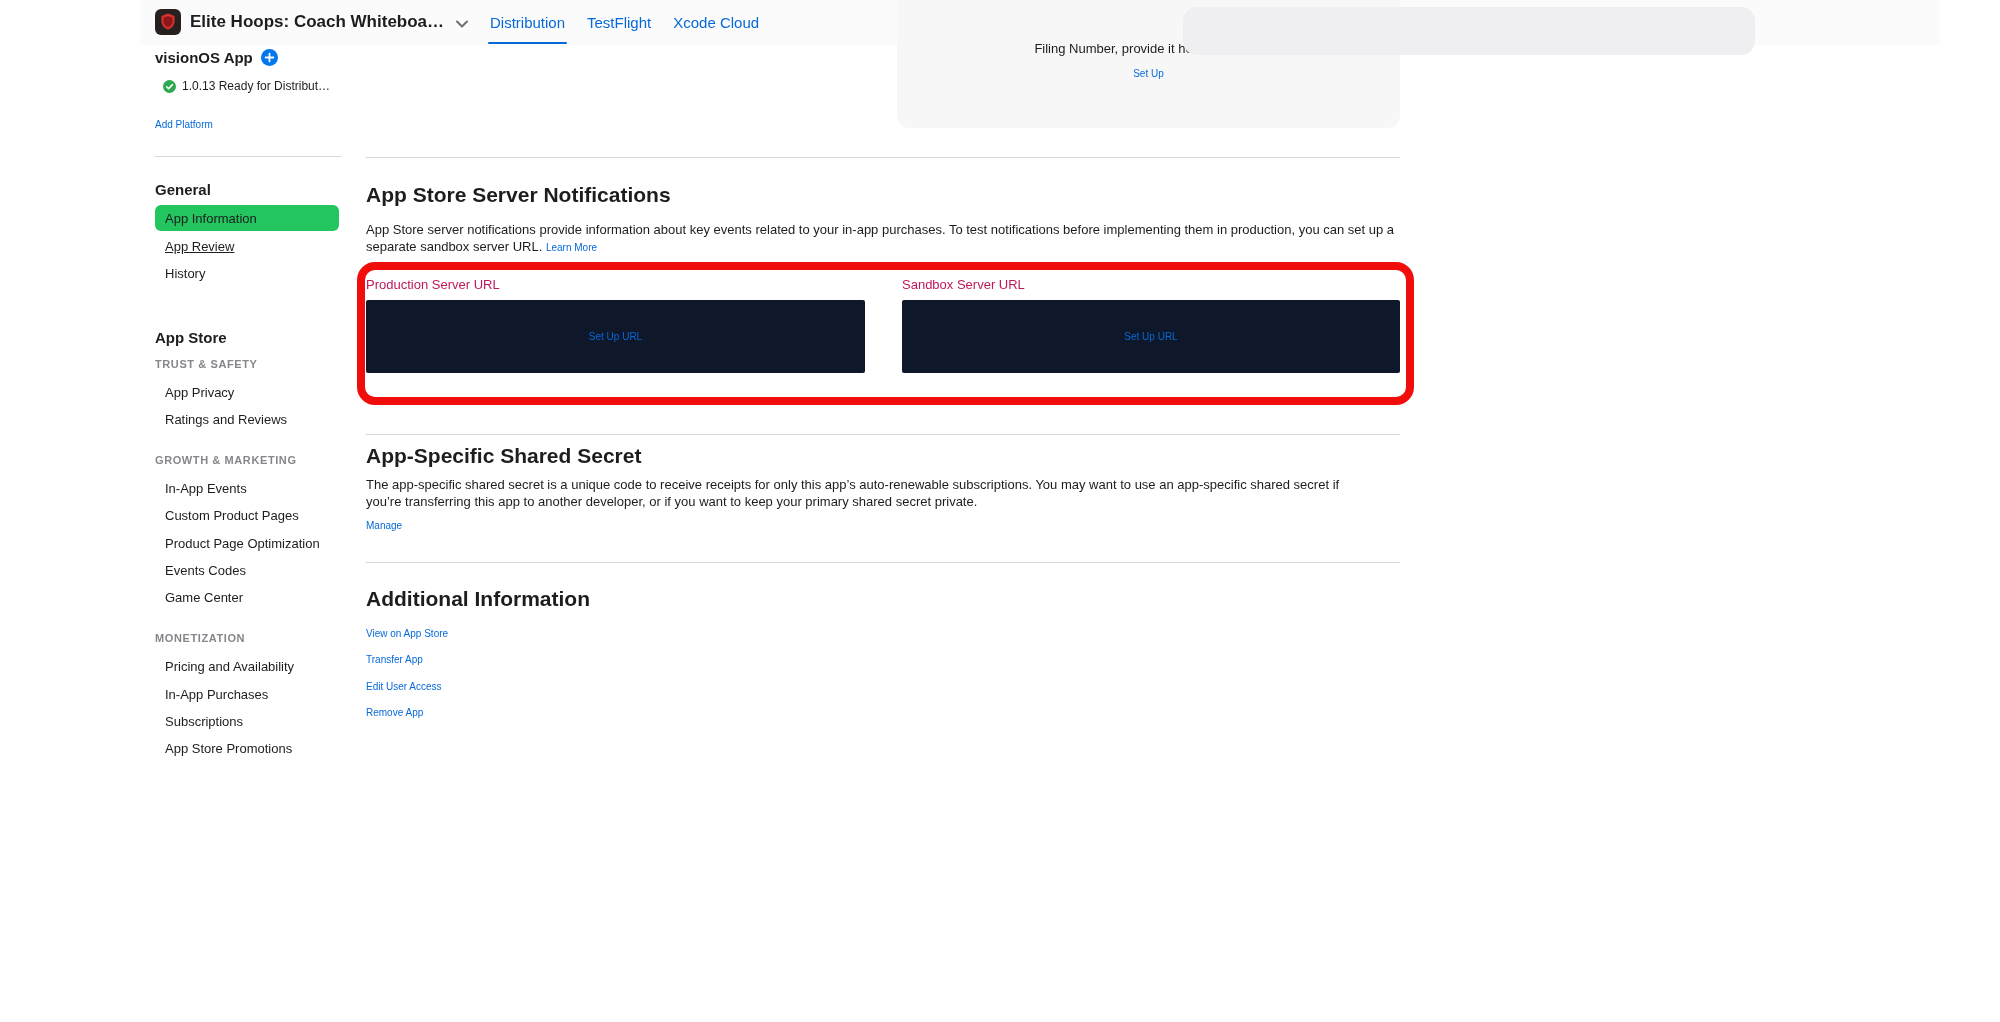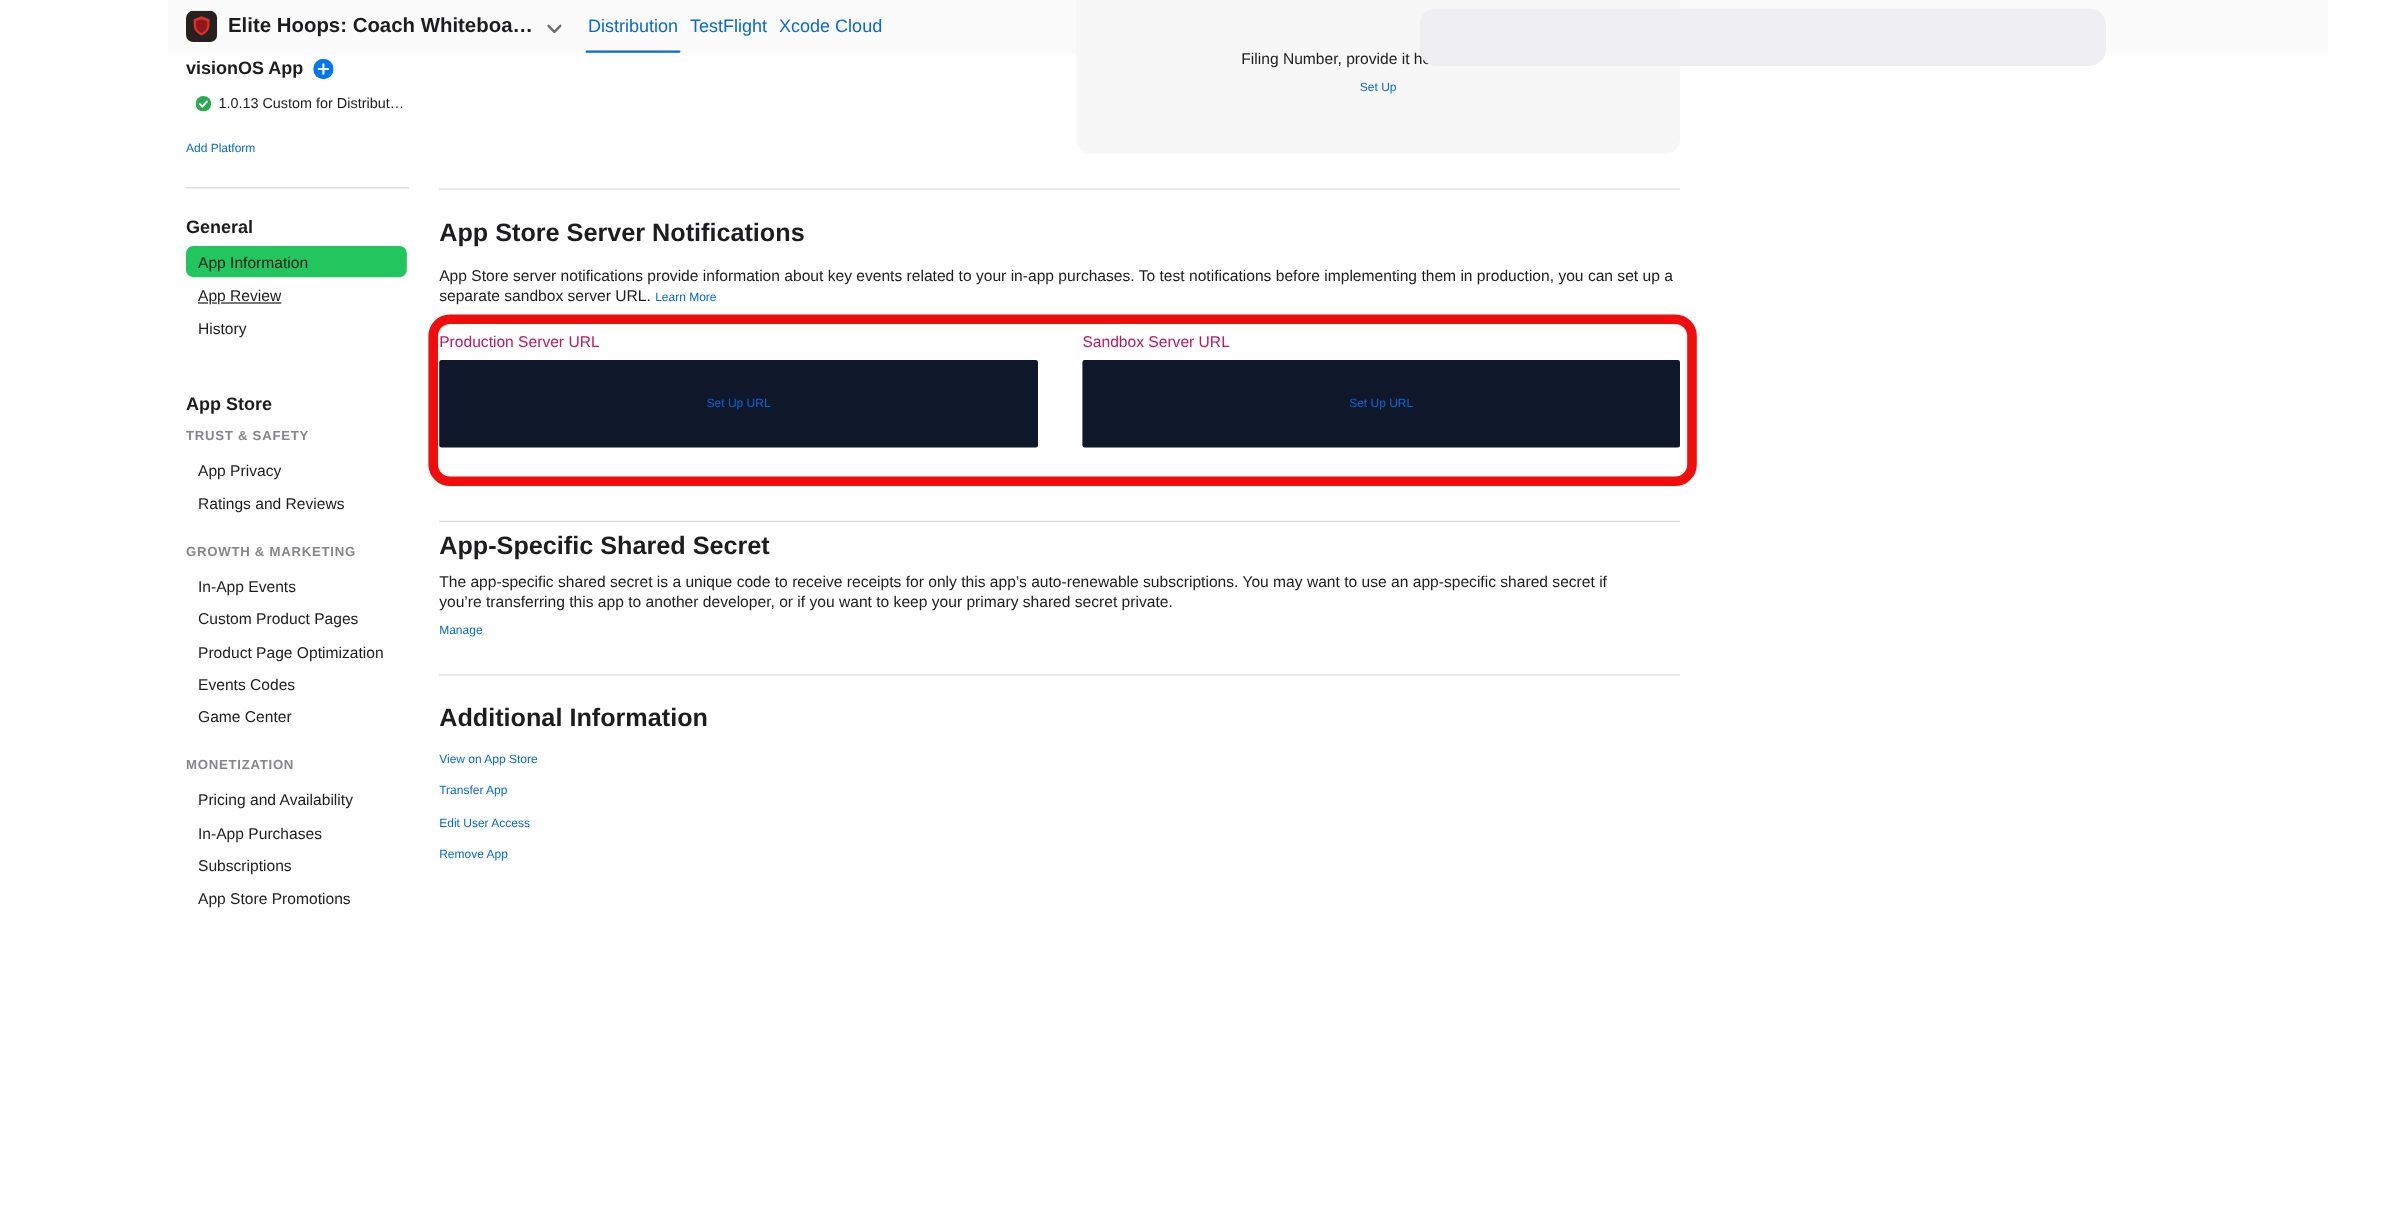--- a/index.html
+++ b/index.html
@@ -12,21 +12,21 @@
   .page { position:relative; width:2000px; height:958px; overflow:hidden; background:#fff; }
   .abs { position:absolute; }
   a, .link { color:#0669d9; text-decoration:none; cursor:pointer; font-size:10px; }
 
   
   .header { position:absolute; left:140px; top:0; width:1800px; height:45px; background:#fbfbfc; z-index:1; }
   .header-left { position:absolute; left:15px; top:9px; display:flex; align-items:center; gap:9px; cursor:pointer; }
   .app-icon { width:26px; height:26px; display:inline-flex; }
   .app-title { font-size:17px; font-weight:700; color:#1d1d1f; white-space:nowrap; }
   .chev { display:inline-flex; margin-left:3px; margin-top:3px; }
-  .tabs { position:absolute; left:348px; top:0; height:45px; display:flex; align-items:center; gap:6px; }
+  .tabs { position:absolute; left:348px; top:0; height:45px; display:flex; align-items:center; gap:18px; }
   .tab { position:relative; font-size:15px; color:#0669d9; height:45px; display:flex; align-items:center; padding:0 2px; }
   .tab.active::after { content:""; position:absolute; left:0; right:0; bottom:1px; height:2px; background:#0669d9; border-radius:1px; }
 
   .banner-card { position:absolute; left:897px; top:0; width:503px; height:128px; background:#f7f7f8; border-radius:0 0 12px 12px; z-index:2; text-align:center; }
   .banner-msg { margin-top:41px; font-size:13px; color:#1d1d1f; }
   .banner-setup { display:inline-block; margin-top:12px; }
   .account-ph { position:absolute; left:1183px; top:7px; width:572px; height:48px; background:#efeff1; border-radius:14px; z-index:3; cursor:pointer; }
 
   
   .side-title { font-size:15px; font-weight:700; }
@@ -98,21 +98,21 @@
           </svg>
       </span>
     </div>
     <div class="abs status-row" style="left:163px;top:79px;">
       <span class="check-ic">
         <svg width="13" height="13" viewBox="0 0 13 13">
             <circle cx="6.5" cy="6.5" r="6.5" fill="#2da94f"></circle>
             <path d="M3.6 6.8l2 2 3.8-4.2" stroke="#fff" stroke-width="1.6" fill="none" stroke-linecap="round" stroke-linejoin="round"></path>
           </svg>
       </span>
-      <span class="status-text">1.0.13 Custom for Distribut…</span>
+      <span class="status-text">1.0.13 Ready for Distribut…</span>
     </div>
     <a class="abs link" style="left:155px;top:119px;">Add Platform</a>
 
     <div class="abs divider" style="left:155px;top:156px;width:186px;"></div>
 
     <div class="abs side-heading" style="left:155px;top:181px;">General</div>
     <div class="abs nav-pill" style="left:155px;top:205px;">
       <span class="nav-link">App Information</span>
     </div>
     <a class="abs nav-link" style="left:165px;top:239px;text-decoration:underline;">App Review</a>

